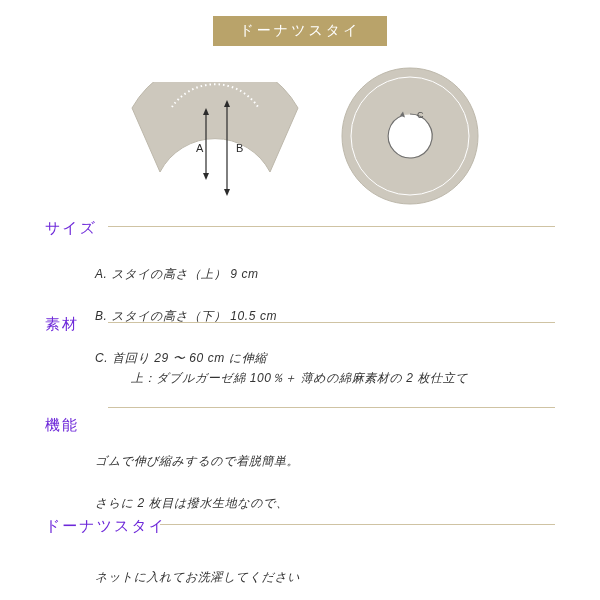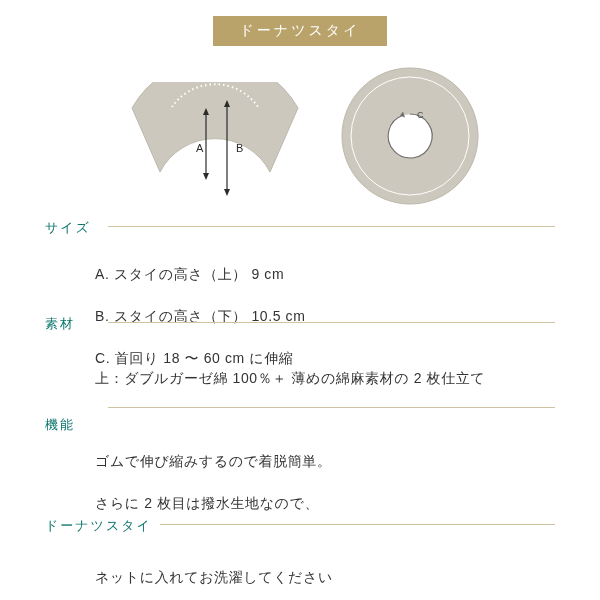--- a/index.html
+++ b/index.html
@@ -59,49 +59,50 @@
 
   
   .section {
     position: absolute;
     left: 0;
     width: 600px;
   }
   .sec-head {
     position: absolute;
     left: 45px;
-    color: #0f766e;
-    font-size: 13px;
+    color: #6d28d9;
+    font-size: 15px;
     letter-spacing: 2px;
     white-space: nowrap;
   }
   .sec-rule {
     position: absolute;
     height: 1px;
     background: #cfc3a3;
   }
   .sec-body {
     position: absolute;
     left: 95px;
-    font-size: 14px;
+    font-size: 12px;
     line-height: 21px;
     color: #333333;
     letter-spacing: 0.6px;
     white-space: pre-line;
+    font-style: italic;
   }
   .sec-body .ln { display: block; }
 
   
   #size-head      { top: 219px; }
   #size-rule      { left: 108px; top: 226px; width: 447px; }
   #size-body      { top: 243px; }
 
   #mat-head       { top: 315px; }
   #mat-rule       { left: 108px; top: 322px; width: 447px; }
-  #mat-body       { top: 347px; }
+  #mat-body       { top: 347px; margin-left: 36px; }
 
   #fn-head        { top: 416px; }
   #fn-rule        { left: 108px; top: 407px; width: 447px; }
   #fn-body        { top: 430px; }
 
   #care-head      { top: 517px; }
   #care-rule      { left: 160px; top: 524px; width: 395px; }
   #care-body      { top: 546px; }
 
   .size-list .ln { display: block; }
@@ -141,21 +142,21 @@
       <text x="97" y="52" font-family="Liberation Sans, sans-serif" font-size="9" fill="#4a4a4a">C</text>
     </svg>
   </div>
 
   <div class="section">
     <div class="sec-head" id="size-head">サイズ</div>
     <div class="sec-rule" id="size-rule"></div>
     <div class="sec-body size-list" id="size-body">
       <span class="ln">A. スタイの高さ（上）  9 cm</span>
       <span class="ln">B. スタイの高さ（下）  10.5 cm</span>
-      <span class="ln">C. 首回り 18 〜 60 cm に伸縮</span>
+      <span class="ln">C. 首回り 29 〜 60 cm に伸縮</span>
     </div>
   </div>
 
   <div class="section">
     <div class="sec-head" id="mat-head">素材</div>
     <div class="sec-rule" id="mat-rule"></div>
     <div class="sec-body" id="mat-body">
       <span class="ln">上：ダブルガーゼ綿 100％＋ 薄めの綿麻素材の 2 枚仕立て</span>
     </div>
   </div>

